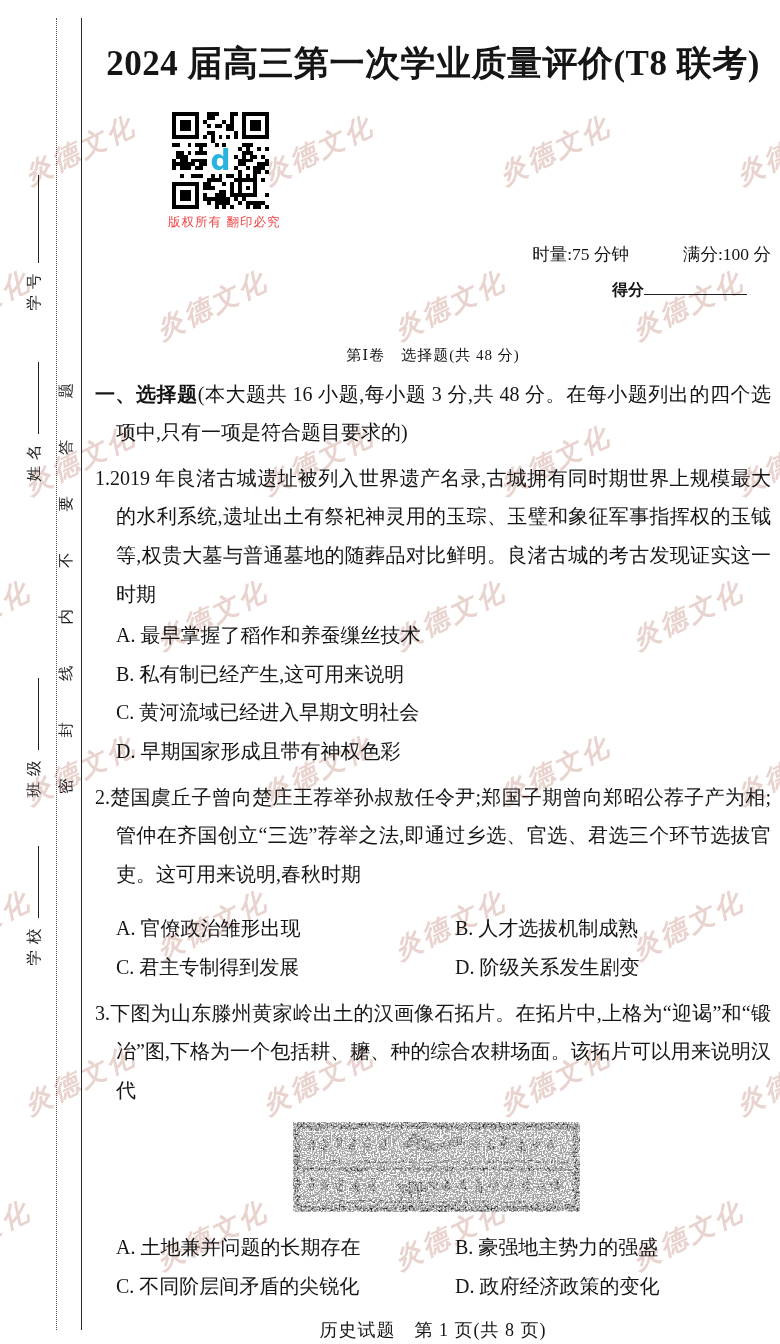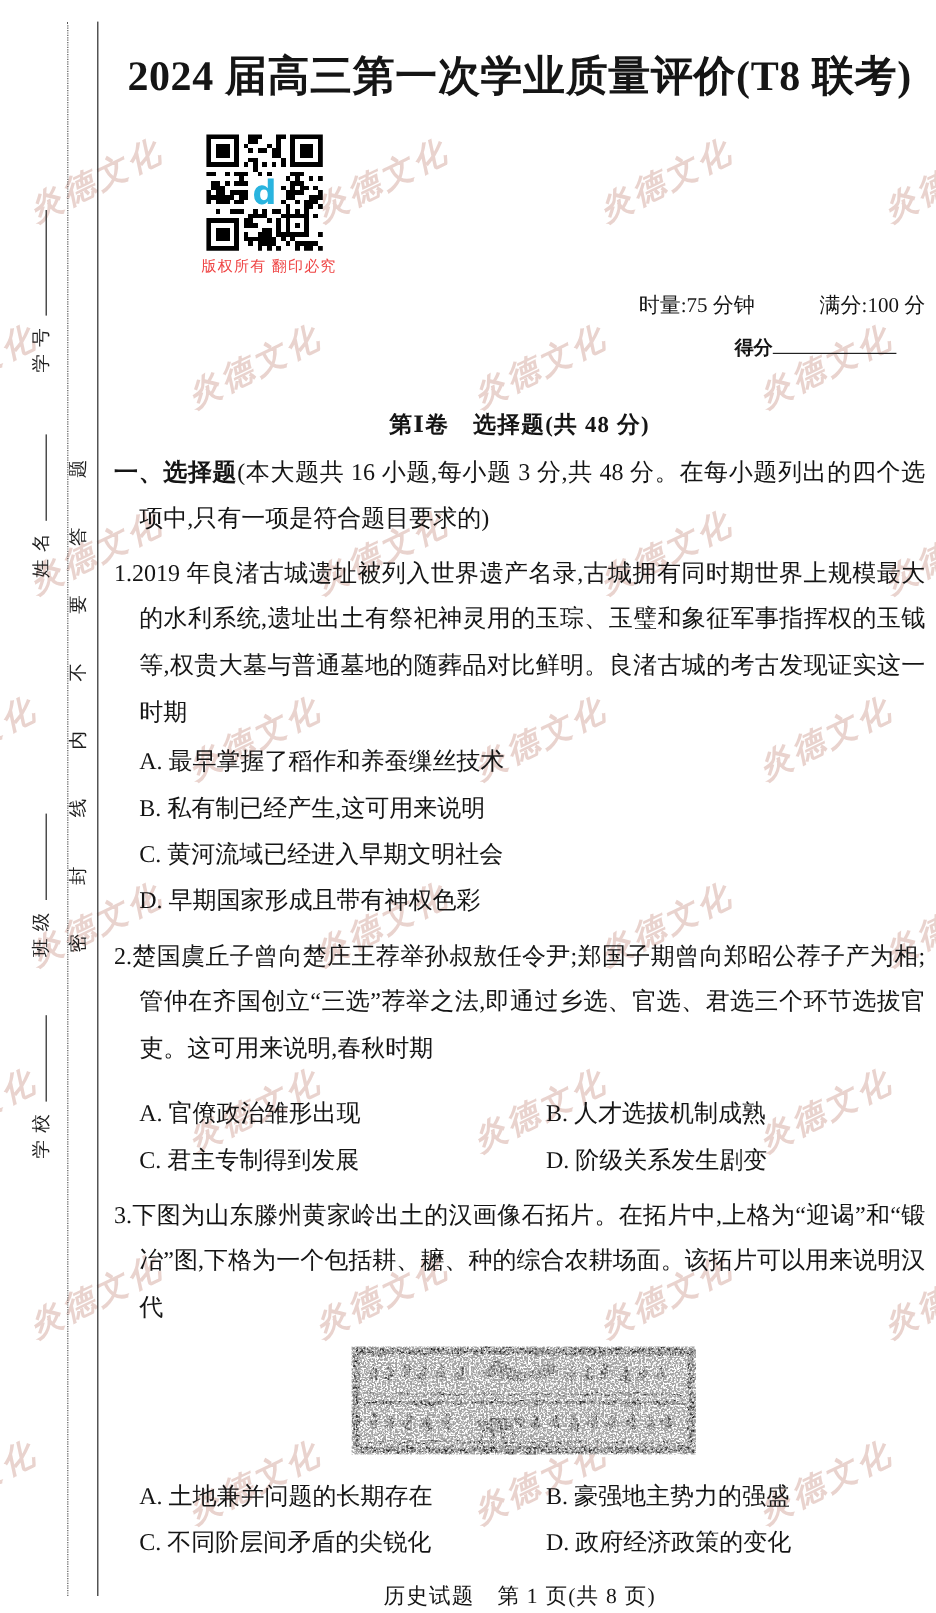--- a/index.html
+++ b/index.html
@@ -50,21 +50,21 @@
     text-align:right;font-size:17.5px;
   }
   .time-row .gap{display:inline-block;width:54px;}
   .score-row{position:absolute;left:612px;top:280px;z-index:1;font-size:16px;font-weight:700;}
   .score-line{display:inline-block;width:103px;border-bottom:1.5px solid #222;height:0.9em;}
   
   .bodytext{
     position:absolute;left:95px;top:336px;width:676px;z-index:1;
     font-size:20px;line-height:38.6px;text-align:justify;
   }
-  .vol-head{text-align:center;font-weight:700;font-size:19px;letter-spacing:1px;margin:0;}
+  .vol-head{text-align:center;font-weight:400;font-size:15px;letter-spacing:1px;margin:0;}
   p.hang{margin:0;padding-left:21px;text-indent:-21px;}
   .lead{font-weight:700;}
   .question{margin-top:7px;}
   .opts{margin-top:3px;padding-left:21px;}
   .opts-grid{display:grid;grid-template-columns:339px 1fr;margin-top:16px;padding-left:21px;}
   .opt{white-space:nowrap;}
   .rub-wrap{margin:13px 0 14px 198px;width:287px;height:90px;}
   .footer{margin-top:6px;text-align:center;font-size:18px;letter-spacing:1px;}
 </style>
 </head>

